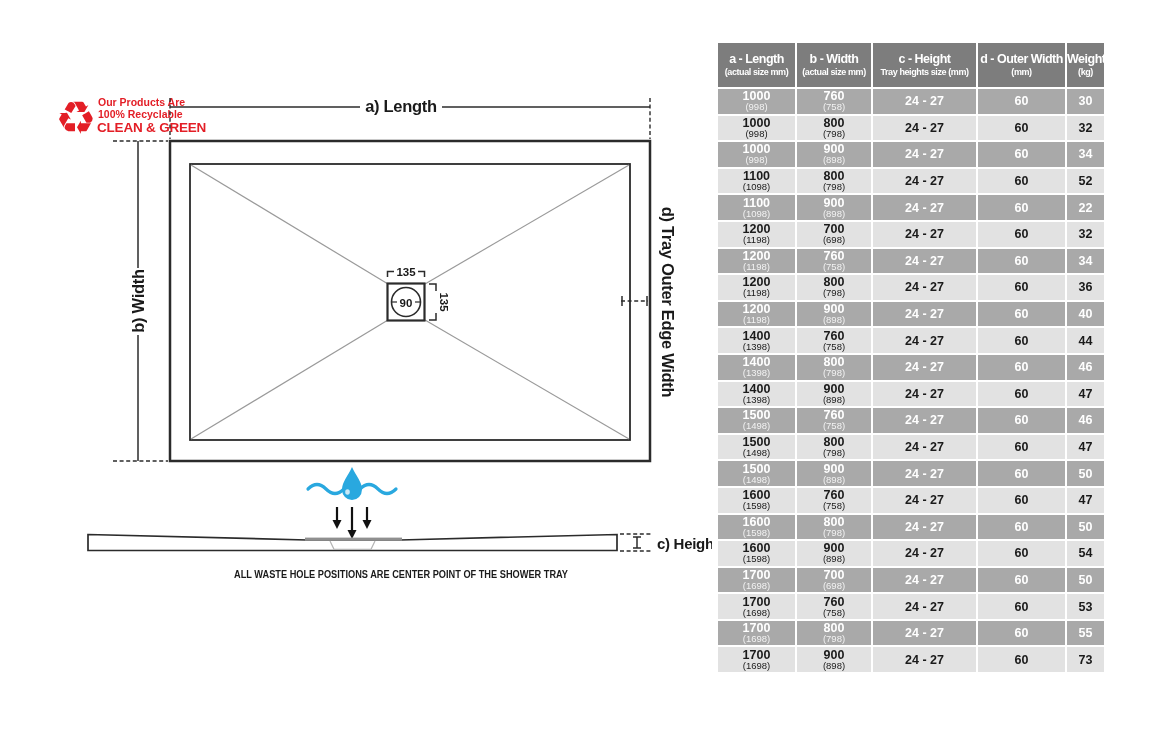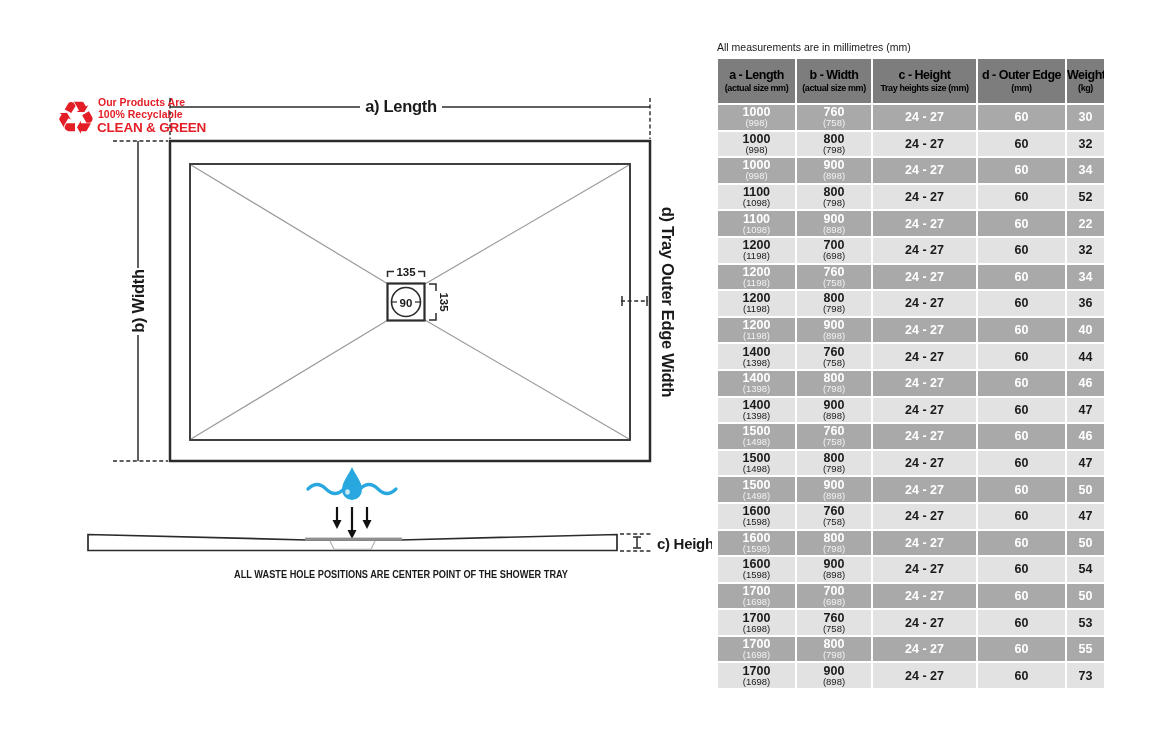--- a/index.html
+++ b/index.html
@@ -32,21 +32,21 @@
   .water-stroke{stroke:var(--water);stroke-width:3.2;fill:none;stroke-linecap:round;}
   .water-fill{fill:var(--water);}
 
   .right-panel{position:absolute;left:716px;top:41px;width:390px;}
   .units-note{font-size:10.5px;color:#1a1a1a;margin:0 0 4px 1px;}
   table.spec{border-collapse:collapse;table-layout:fixed;width:388px;}
   table.spec th,table.spec td{
     border:2px solid #fff;text-align:center;vertical-align:middle;
     padding:0;overflow:hidden;white-space:nowrap;
   }
-  table.spec th{background:var(--hdr);color:#000000;height:46px;}
+  table.spec th{background:var(--hdr);color:#ffffff;height:46px;}
   .h1{font-size:12.5px;font-weight:bold;line-height:15px;letter-spacing:-0.5px;}
   .h2{font-size:9px;font-weight:bold;line-height:11px;letter-spacing:-0.4px;}
   table.spec td{height:26.6px;}
   tr.dark td{background:var(--dark);color:#fff;}
   tr.light td{background:var(--light);color:#1a1a1a;}
   .v1{font-size:12.5px;font-weight:bold;line-height:12px;}
   .v2{font-size:9.5px;font-weight:normal;line-height:10px;}
   tr.dark .v2{opacity:.85;}
 </style>
 </head>
@@ -144,21 +144,20 @@
       <line class="ln" x1="633" y1="537" x2="641" y2="537" stroke-width="1.3"></line>
       <line class="ln" x1="633" y1="548" x2="641" y2="548" stroke-width="1.3"></line>
       <text class="dim-label" x="657" y="549" style="font-size:15px">c) Height</text>
     </g>
 
     <text class="caption-text" x="401" y="578" text-anchor="middle" textLength="334" lengthAdjust="spacingAndGlyphs">ALL WASTE HOLE POSITIONS ARE CENTER POINT OF THE SHOWER TRAY</text>
   </svg>
 
   
   <div class="right-panel">
-    <div class="units-note">All measurements are in millimetres (mm)</div>
     <table class="spec">
       <colgroup>
         <col style="width:79px">
           <col style="width:76px">
           <col style="width:105px">
           <col style="width:89px">
           <col style="width:39px">
       </colgroup>
       <thead>
         <tr>
@@ -168,21 +167,21 @@
             </th>
             <th>
               <div class="h1">b - Width</div>
               <div class="h2">(actual size mm)</div>
             </th>
             <th>
               <div class="h1">c - Height</div>
               <div class="h2">Tray heights size (mm)</div>
             </th>
             <th>
-              <div class="h1">d - Outer Edge</div>
+              <div class="h1">d - Outer Width</div>
               <div class="h2">(mm)</div>
             </th>
             <th>
               <div class="h1">Weight</div>
               <div class="h2">(kg)</div>
             </th>
           </tr>
       </thead>
       <tbody>
           <tr class="dark">

